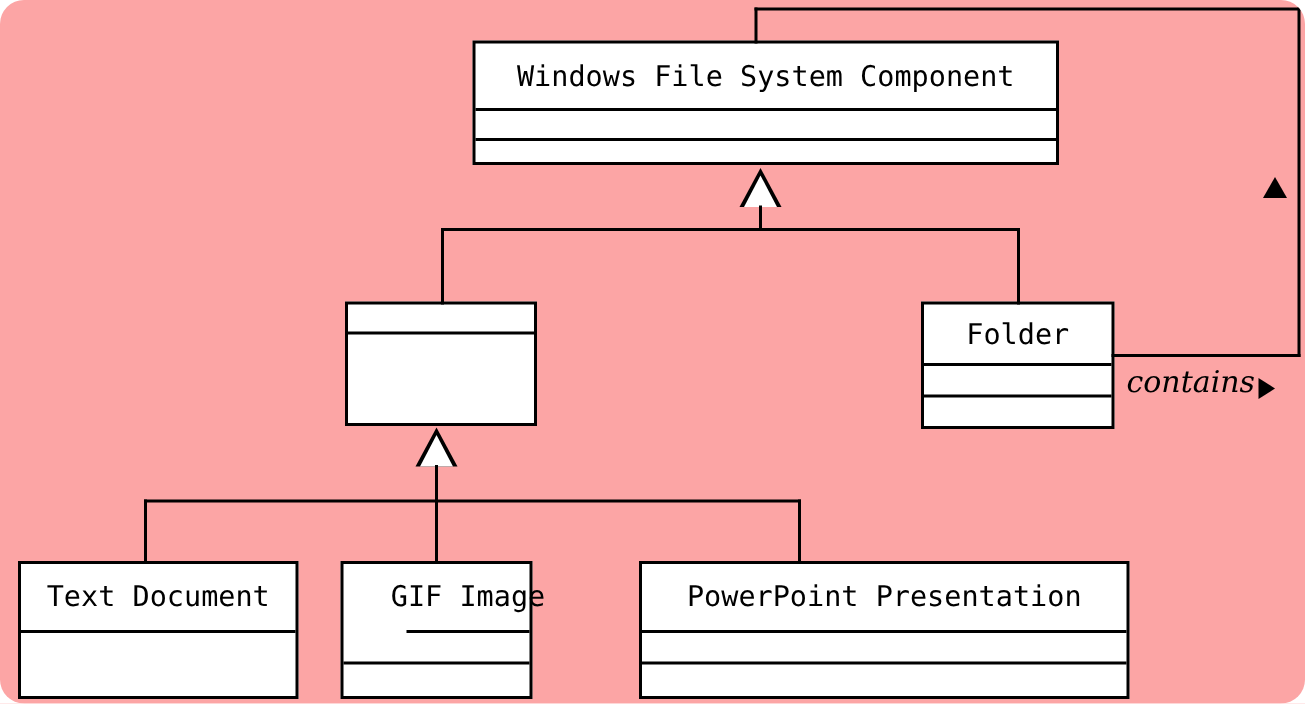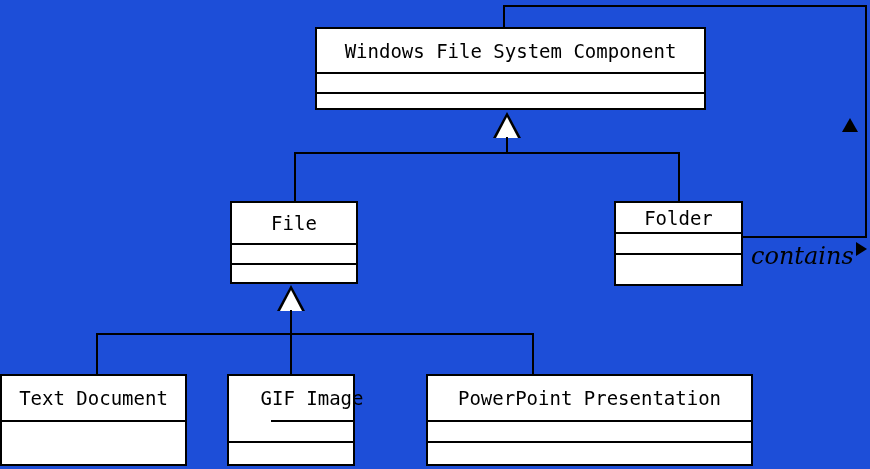--- a/index.html
+++ b/index.html
@@ -4,23 +4,24 @@
 <style>
   html, body {
     margin: 0;
     padding: 0;
     background: #ffffff;
   }
   #diagram-root {
     position: relative;
     width: 870px;
     height: 469px;
-    background: #1d4ed8;
+    background: #fca5a5;
     overflow: hidden;
     font-family: "DejaVu Sans Mono", "Liberation Mono", monospace;
+    border-radius: 16px;
   }
 
   
   .uml-class {
     position: absolute;
     box-sizing: border-box;
     border: 2px solid #000000;
     background: #ffffff;
     display: flex;
     flex-direction: column;
@@ -93,26 +94,26 @@
     height: 0;
     border-left: 8px solid transparent;
     border-right: 8px solid transparent;
     border-bottom: 14px solid #000000;
   }
 
   
   .assoc-label {
     position: absolute;
     display: flex;
-    align-items: flex-start;
+    align-items: flex-end;
     white-space: nowrap;
     color: #000000;
     font-family: "DejaVu Serif", "Liberation Serif", serif;
     font-style: italic;
-    font-size: 24px;
+    font-size: 20px;
   }
   .assoc-label .label-arrow {
     display: inline-block;
     margin-left: 2px;
     width: 0;
     height: 0;
     border-top: 7px solid transparent;
     border-bottom: 7px solid transparent;
     border-left: 11px solid #000000;
   }
@@ -122,32 +123,31 @@
 
 <div id="diagram-root">
 
   <div class="uml-class" style="left:315px; top:27px; width:391px; height:83px;">
     <div class="uml-name-compartment" style="height:45px;">Windows File System Component</div>
     <div class="uml-attr-compartment" style="height:20px;"></div>
     <div class="uml-op-compartment"></div>
   </div>
 
   <div class="uml-class" style="left:230px; top:201px; width:128px; height:83px;">
-    <div class="uml-name-compartment" style="height:42px;">File</div>
     <div class="uml-attr-compartment" style="height:20px;"></div>
     <div class="uml-op-compartment"></div>
   </div>
 
   <div class="uml-class" style="left:614px; top:201px; width:129px; height:85px;">
-    <div class="uml-name-compartment" style="height:31px;">Folder</div>
-    <div class="uml-attr-compartment" style="height:21px;"></div>
-    <div class="uml-op-compartment"></div>
-  </div>
-
-  <div class="uml-class" style="left:0; top:374px; width:187px; height:92px;gap:40px;">
+    <div class="uml-name-compartment" style="height:41px;">Folder</div>
+    <div class="uml-attr-compartment" style="height:21px;"></div>
+    <div class="uml-op-compartment"></div>
+  </div>
+
+  <div class="uml-class" style="left:12px; top:374px; width:187px; height:92px;gap:40px;">
     <div class="uml-name-compartment" style="height:46px;">Text Document</div>
     <div class="uml-attr-compartment" style="height:21px;"></div>
     <div class="uml-op-compartment"></div>
   </div>
 
   <div class="uml-class" style="left:227px; top:374px; width:128px; height:92px;">
     <div class="uml-name-compartment" style="height:46px;margin-left:42px;">GIF Image</div>
     <div class="uml-attr-compartment" style="height:21px;"></div>
     <div class="uml-op-compartment"></div>
   </div>

